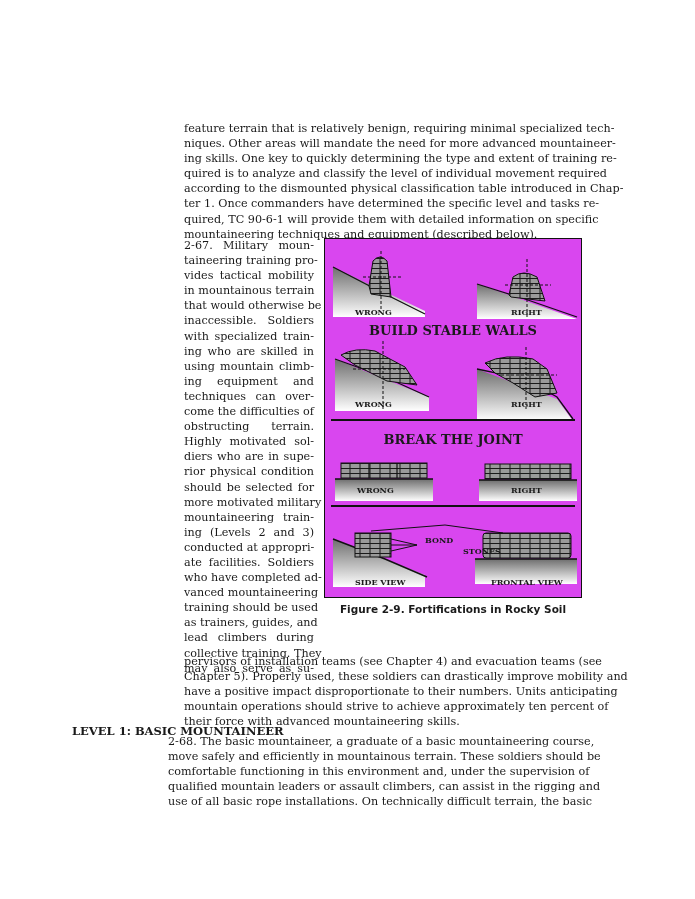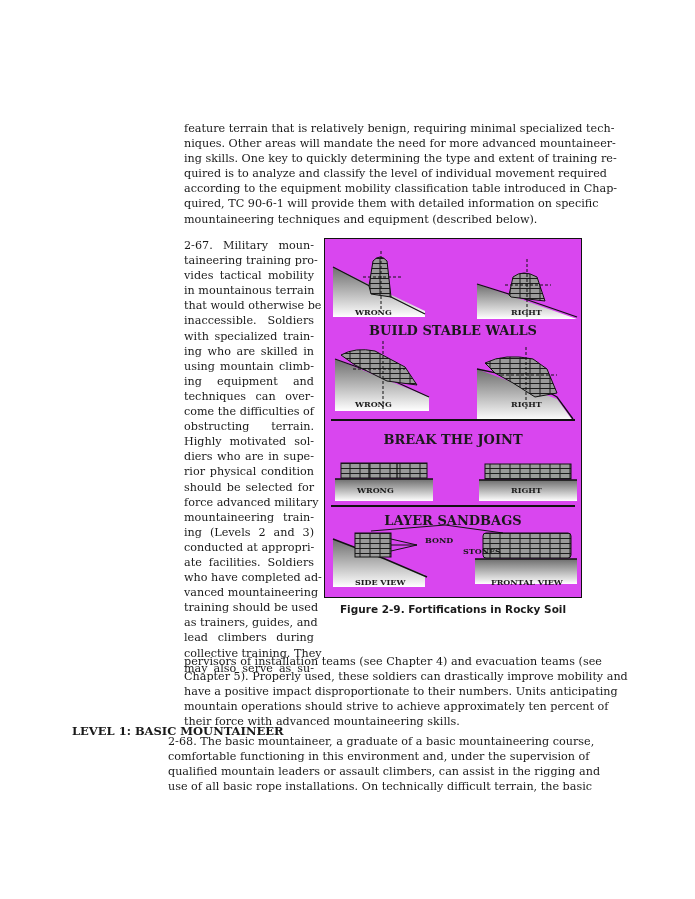--- a/index.html
+++ b/index.html
@@ -24,21 +24,22 @@
              font-family: "DejaVu Sans", "Liberation Sans", sans-serif; font-weight: bold; font-size: 10.5px; }
 </style>
 </head>
 <body>
 
 <div class="para p-top">
   <span class="ln">feature terrain that is relatively benign, requiring minimal specialized tech-</span>
   <span class="ln">niques. Other areas will mandate the need for more advanced mountaineer-</span>
   <span class="ln">ing skills. One key to quickly determining the type and extent of training re-</span>
   <span class="ln">quired is to analyze and classify the level of individual movement required</span>
-  <span class="ln">according to the equipment mobility classification table introduced in Chap-</span>
+  <span class="ln">according to the dismounted physical classification table introduced in Chap-</span>
+  <span class="ln">ter 1. Once commanders have determined the specific level and tasks re-</span>
   <span class="ln">quired, TC 90-6-1 will provide them with detailed information on specific</span>
   <span class="ln last">mountaineering techniques and equipment (described below).</span>
 </div>
 
 <div class="para p-left">
   <span class="ln">2-67. Military moun-</span>
   <span class="ln">taineering training pro-</span>
   <span class="ln">vides tactical mobility</span>
   <span class="ln">in mountainous terrain</span>
   <span class="ln">that would otherwise be</span>
@@ -47,21 +48,21 @@
   <span class="ln">ing who are skilled in</span>
   <span class="ln">using mountain climb-</span>
   <span class="ln">ing equipment and</span>
   <span class="ln">techniques can over-</span>
   <span class="ln">come the difficulties of</span>
   <span class="ln">obstructing terrain.</span>
   <span class="ln">Highly motivated sol-</span>
   <span class="ln">diers who are in supe-</span>
   <span class="ln">rior physical condition</span>
   <span class="ln">should be selected for</span>
-  <span class="ln">force advanced military</span>
+  <span class="ln">more motivated military</span>
   <span class="ln">mountaineering train-</span>
   <span class="ln">ing (Levels 2 and 3)</span>
   <span class="ln">conducted at appropri-</span>
   <span class="ln">ate facilities. Soldiers</span>
   <span class="ln">who have completed ad-</span>
   <span class="ln">vanced mountaineering</span>
   <span class="ln">training should be used</span>
   <span class="ln">as trainers, guides, and</span>
   <span class="ln">lead climbers during</span>
   <span class="ln">collective training. They</span>
@@ -134,36 +135,36 @@
   <div class="fig-title" style="top:84px;">BUILD STABLE WALLS</div>
   <div class="fig-label" style="left:30px;top:160px;">WRONG</div>
   <div class="fig-label" style="left:186px;top:160px;">RIGHT</div>
 
   <div class="divider" style="top:180px;"></div>
   <div class="fig-title" style="top:193px;">BREAK THE JOINT</div>
   <div class="fig-label" style="left:32px;top:246px;">WRONG</div>
   <div class="fig-label" style="left:186px;top:246px;">RIGHT</div>
 
   <div class="divider" style="top:266px;height:1.5px;"></div>
-  <div class="fig-title" style="top:274px;left:0;">LAYER SANDBAGS</div>
   <div class="fig-label" style="left:100px;top:296px;">BOND</div>
   <div class="fig-label" style="left:94px;top:307px;margin-left:44px;">STONES</div>
   <div class="fig-label" style="left:30px;top:338px;">SIDE VIEW</div>
   <div class="fig-label" style="left:166px;top:338px;">FRONTAL VIEW</div>
 </div>
 <div class="caption">Figure 2-9. Fortifications in Rocky Soil</div>
 
 <div class="para p-cont">
   <span class="ln">pervisors of installation teams (see Chapter 4) and evacuation teams (see</span>
   <span class="ln">Chapter 5). Properly used, these soldiers can drastically improve mobility and</span>
   <span class="ln">have a positive impact disproportionate to their numbers. Units anticipating</span>
   <span class="ln">mountain operations should strive to achieve approximately ten percent of</span>
   <span class="ln last">their force with advanced mountaineering skills.</span>
 </div>
 
 <h3 class="heading">LEVEL 1: BASIC MOUNTAINEER</h3>
 
 <div class="para p-268">
   <span class="ln">2-68. The basic mountaineer, a graduate of a basic mountaineering course,</span>
+  <span class="ln">move safely and efficiently in mountainous terrain. These soldiers should be</span>
   <span class="ln">comfortable functioning in this environment and, under the supervision of</span>
   <span class="ln">qualified mountain leaders or assault climbers, can assist in the rigging and</span>
   <span class="ln">use of all basic rope installations. On technically difficult terrain, the basic</span>
 </div>
 
 </body></html>

